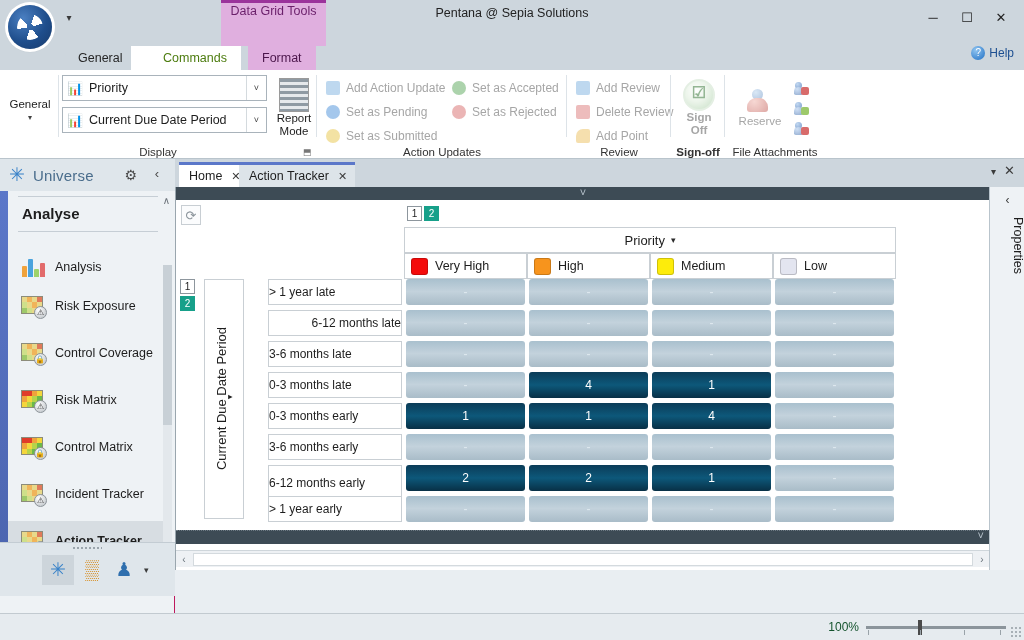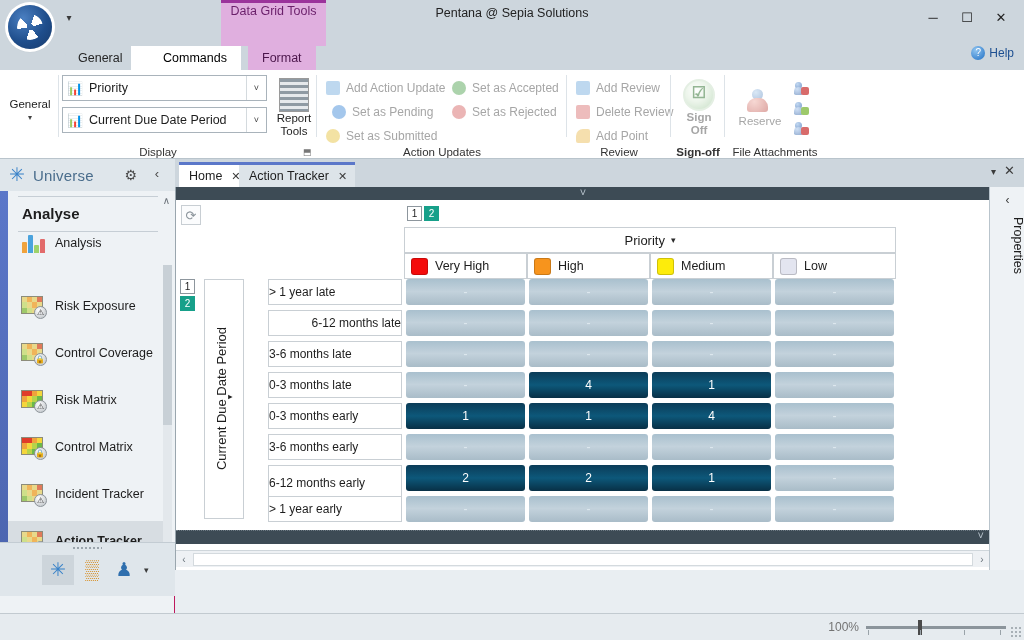--- a/index.html
+++ b/index.html
@@ -48,21 +48,21 @@
     font-size:13px; color:#222; cursor:default;
   }
 
   
   .tabstrip{ position:absolute; left:0; top:46px; width:1024px; height:24px; }
   .rtab{
     position:absolute; top:0; height:24px; line-height:24px;
     padding:0 14px; font-size:12.5px; color:#262626; cursor:default;
     white-space:nowrap;
   }
-  .rtab.active{ background:#ffffff; color:#000000;padding-left:32px; }
+  .rtab.active{ background:#ffffff; color:#4d7c0f;padding-left:32px; }
   .ctx-band{
     position:absolute; left:221px; top:0; width:105px; height:46px;
     background:#e0afdf;
     border-top:3px solid #9b339b;
   }
   .ctx-label{
     position:absolute; left:221px; top:4px; width:105px; text-align:center;
     font-size:12.5px; color:#6a1f6a;
   }
   .rtab.ctx{ background:#e0afdf; color:#4b164b; }
@@ -369,21 +369,21 @@
     position:absolute; left:0; top:30px; width:35px; text-align:center;
     writing-mode:vertical-rl; font-size:12.5px; color:#1d1d1d;
   }
 
   
   .statusbar{
     position:absolute; left:0; bottom:0; width:1024px; height:27px;
     background:#e6ebef; border-top:1px solid #c2cad0;
   }
   .zoom-pct{
-    position:absolute; right:165px; top:6px; font-size:12px; color:#737373;
+    position:absolute; right:165px; top:6px; font-size:12px; color:#14532d;
   }
   .zoom-slider{
     position:absolute; right:18px; top:12px; width:140px; height:3px; background:#8b949b;
   }
   .zoom-thumb{
     position:absolute; left:52px; top:-6px; width:4px; height:15px; background:#4a4a4a;
   }
   .zoom-tick{ position:absolute; top:4px; width:1px; height:5px; background:#9aa3a9; }
   .grip{
     position:absolute; right:2px; bottom:2px; width:12px; height:12px;
@@ -446,36 +446,36 @@
       </div>
       <div class="combo" style="left:62px; top:37px; width:205px;">
         <span class="cb-ico">📊</span>
         <span class="cb-txt">Current Due Date Period</span>
         <span class="cb-arrow">˅</span>
       </div>
 
       <div class="bigbtn" style="left:270px; top:7px; width:48px; height:62px;">
         <div class="report-ico"></div>
         <span>Report</span>
-        <span>Tools</span>
+        <span>Mode</span>
       </div>
 
       <div class="rgroup-title">Display</div>
       <div class="dlg-launcher">⬒</div>
     </div>
     <div class="rgroup-sep" style="left:316px; top:5px;"></div>
 
     <div class="rgroup" style="left:318px; width:248px;">
       <div class="cmd" style="left:6px; top:8px;">
         <span class="ci">
             <i class="icon-sq" style="background:#6fa8dc"></i>
           </span>
         <span>Add Action Update</span>
       </div>
-      <div class="cmd" style="left:12px; top:32px;">
+      <div class="cmd" style="left:6px; top:32px;">
         <span class="ci">
             <i class="icon-circ" style="background:#4a90d9"></i>
           </span>
         <span>Set as Pending</span>
       </div>
       <div class="cmd" style="left:6px; top:56px;">
         <span class="ci">
             <i class="icon-circ" style="background:#e8c547"></i>
           </span>
         <span>Set as Submitted</span>
@@ -564,21 +564,21 @@
       <div class="nav-collapse">‹</div>
     </div>
 
     <div class="nav-accent"></div>
 
     <div class="nav-body">
       <div class="nav-toprule"></div>
       <div class="nav-section">Analyse</div>
       <div class="nav-section-rule"></div>
 
-      <div class="nav-item" style="top:32px;">
+      <div class="nav-item" style="top:56px;">
         <span class="ni-ico">
           <span class="gi-chart">
             <i style="left:2px; height:11px; background:#f0a33c;"></i>
             <i style="left:8px; height:18px; background:#4aa3dd;"></i>
             <i style="left:14px; height:8px; background:#9ed36a;"></i>
             <i style="left:20px; height:14px; background:#e26b6b;"></i>
           </span>
         </span>
         <span class="ni-lbl">Analysis</span>
       </div>

